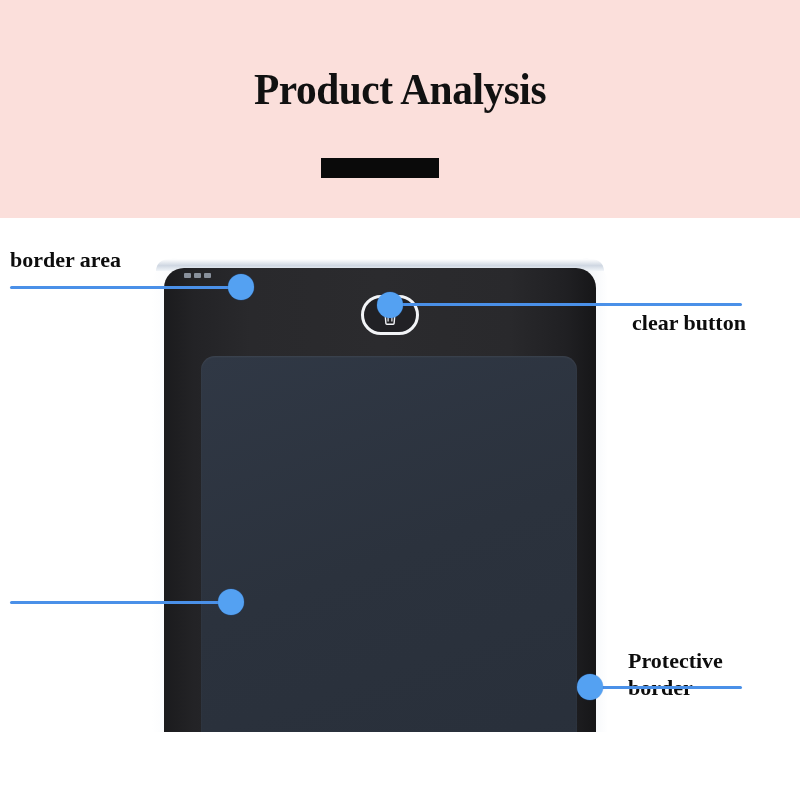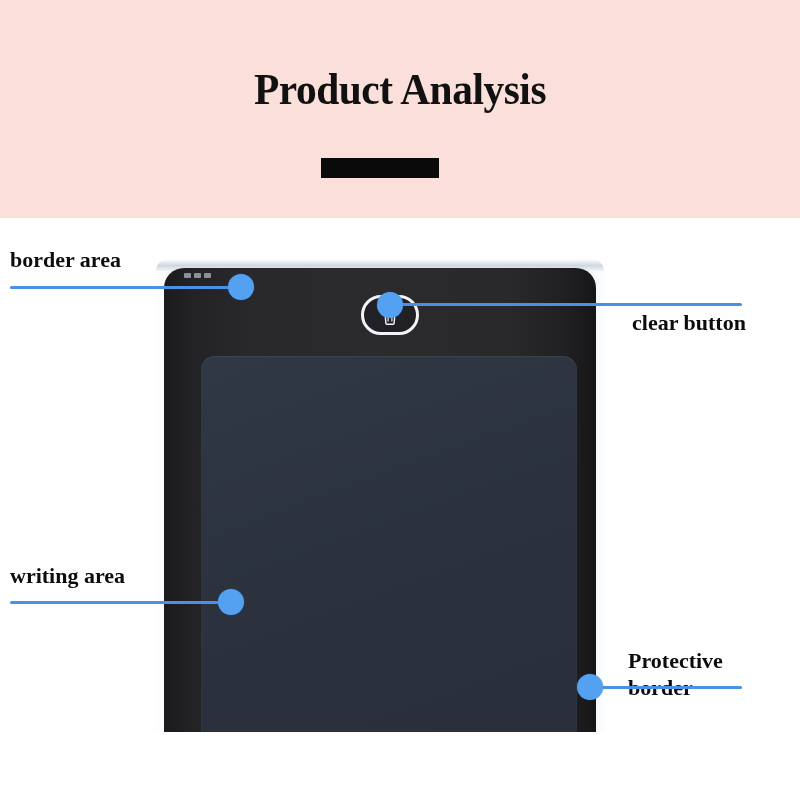--- a/index.html
+++ b/index.html
@@ -229,21 +229,20 @@
   </div>
 
   <div class="callout-label" id="label-battery">border area</div>
   <div class="callout-line" id="line-battery"></div>
   <div class="callout-dot" id="dot-battery"></div>
 
   <div class="callout-label" id="label-clear">clear button</div>
   <div class="callout-line" id="line-clear"></div>
   <div class="callout-dot" id="dot-clear"></div>
 
-  <div class="callout-label" id="label-writing">writing area</div>
   <div class="callout-line" id="line-writing"></div>
   <div class="callout-dot" id="dot-writing"></div>
 
   <div class="callout-label" id="label-protective" style="width:116px; white-space:normal;margin-top:30px;">Protective border</div>
   <div class="callout-line" id="line-protective"></div>
   <div class="callout-dot" id="dot-protective"></div>
 
 </div>
 
 </body></html>

